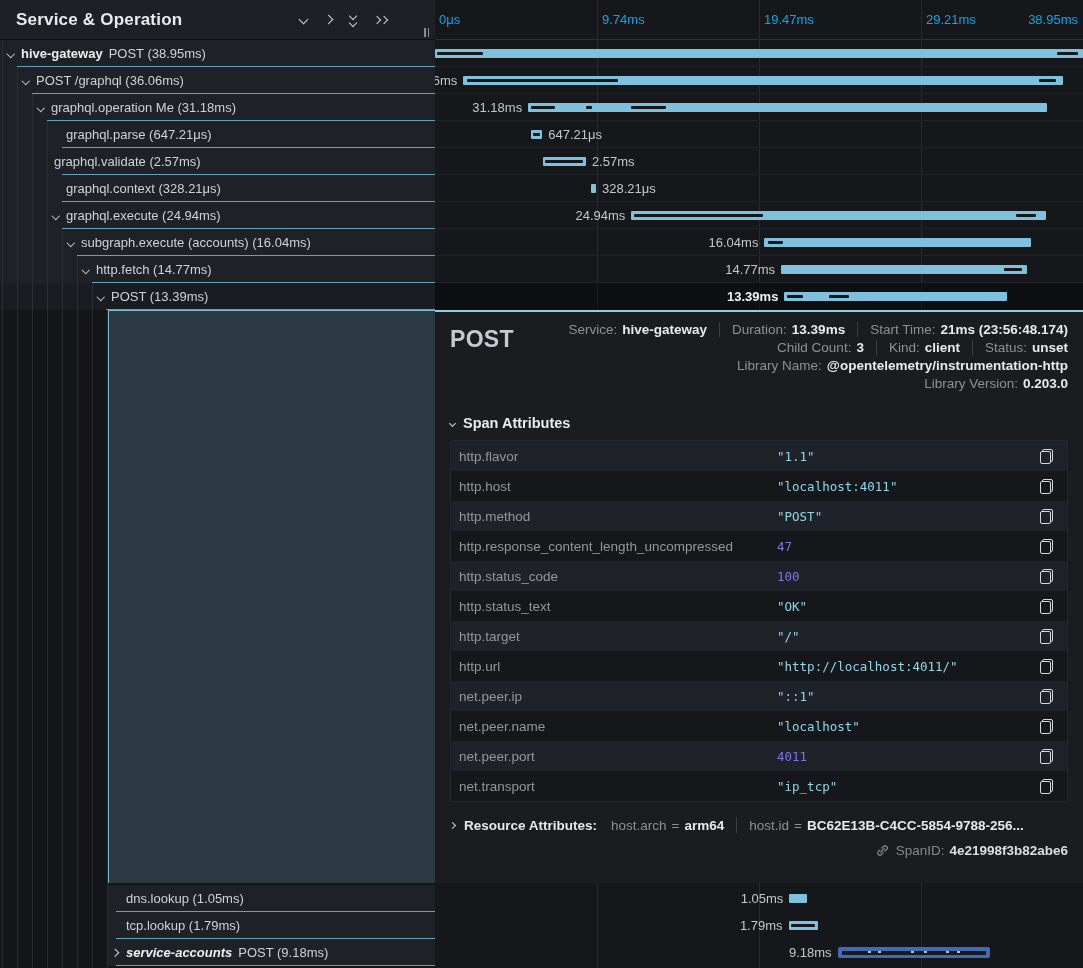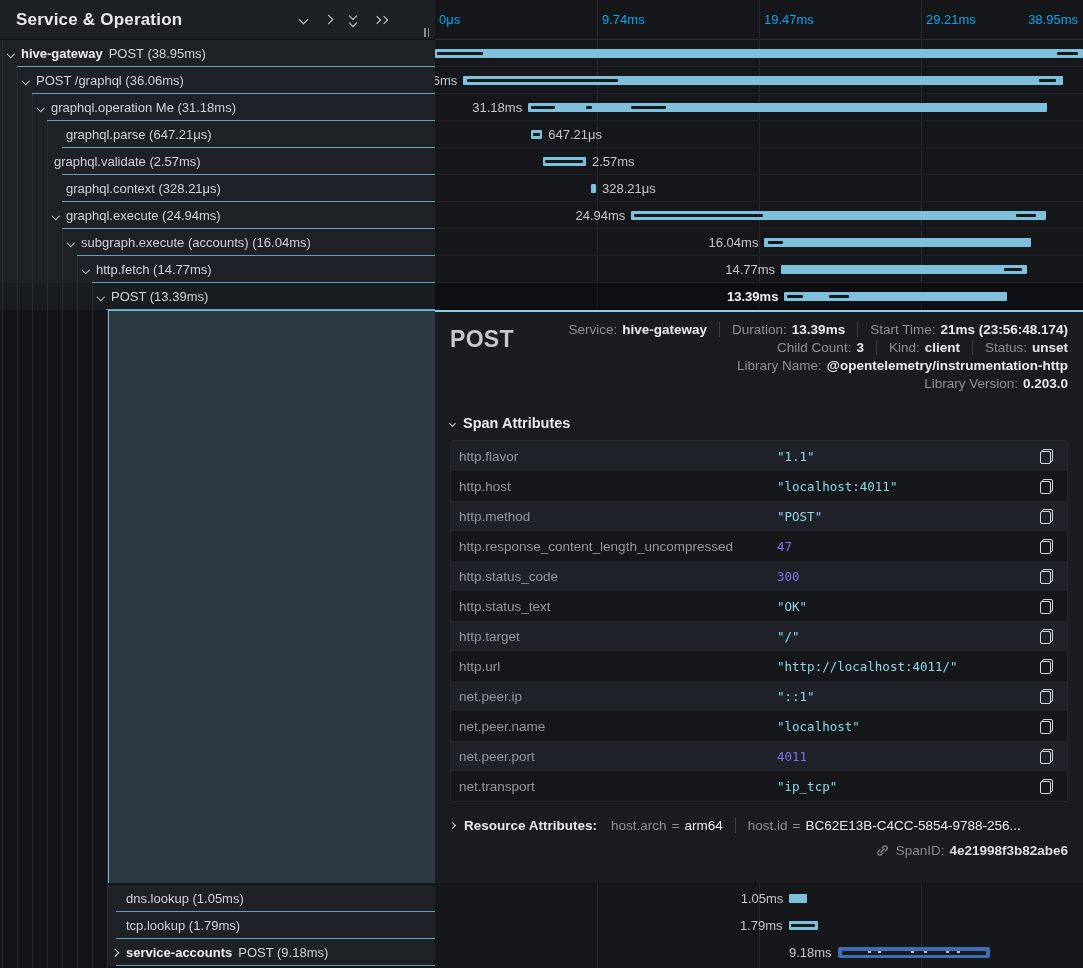--- a/index.html
+++ b/index.html
@@ -43,21 +43,21 @@
   .tree-cell{position:relative;width:435px;background:var(--row);display:flex;align-items:center;overflow:hidden;white-space:nowrap;font-size:13px;cursor:pointer}
   .tree-cell .guides{position:absolute;left:0;top:0;bottom:0;
     background:repeating-linear-gradient(to right,transparent 0 2px,#2a2d34 2px 3px,transparent 3px 15px)}
   .tree-cell .inner{position:relative;display:flex;align-items:center;gap:0;width:100%;height:100%}
   .tree-cell .rowline{position:absolute;bottom:0;height:1px;background:var(--rowline);right:0}
   .twisty{width:13px;display:inline-flex;justify-content:flex-start;flex:none}
   .twisty .chev{width:5.5px;height:5.5px;border-color:#d0d3d8}
   .spacer{width:13px;flex:none}
   .svc{font-weight:700;color:#eceef0;margin-right:6px}
   .svc:empty{display:none;margin:0}
-  .svc.ital{}
+  .svc.ital{font-style:italic}
   .op{color:#cfd2d7}
   .time-cell{position:relative;flex:1;overflow:hidden;cursor:pointer}
   .bar{position:absolute;top:9px;height:9px;background:var(--bar);border-radius:1px;min-width:4px}
   .bar .mk{position:absolute;top:3px;height:3px;background:#15171b;border-radius:1px;min-width:3px}
   .bar .dt{position:absolute;top:3.5px;width:3px;height:2.5px;background:#b9bec6}
   .bar.alt{background:var(--bar-alt);top:8px;height:11px;border-radius:2px}
   .bar.alt .mk{top:4px;height:3.5px;background:#171a1f}
   .bar-label{position:absolute;top:0;line-height:27px;font-size:13px;color:#c3c7cd;white-space:nowrap}
   .row-sep .time-cell{border-bottom:1px solid #1e2126}
   .trace-row.selected .tree-cell{background:#191c21}
@@ -89,21 +89,21 @@
   .acopy{flex:none;margin-right:14px;position:relative;width:13px;height:15px;cursor:pointer}
   .acopy::before{content:"";position:absolute;right:0;top:0;width:9px;height:11px;border:1.4px solid #d4d7dc;border-radius:2px}
   .acopy::after{content:"";position:absolute;left:0;bottom:0;width:9px;height:11px;border:1.4px solid #d4d7dc;border-radius:2px;background:inherit}
   .attr-row:nth-child(odd) .acopy::after{background:var(--stripe)}
   .attr-row:nth-child(even) .acopy::after{background:var(--stripe2)}
   .res-line{display:flex;align-items:center;margin-top:15px;font-size:13.5px;cursor:pointer}
   .res-line .chev{width:5px;height:5px;border-color:#d0d3d8;margin-right:9px}
   .res-title{font-weight:700;color:#e6e8eb;margin-right:14px}
   .rkey{color:var(--dim)}
   .req{color:var(--dim);margin:0 5px}
-  .rval{color:var(--bold);font-weight:400}
+  .rval{color:var(--bold);font-weight:700}
   .rdiv{width:1px;height:16px;background:#3a3d44;margin:0 12px}
   .spanid-line{display:flex;align-items:center;justify-content:flex-end;margin-top:10px;font-size:13.5px}
   .spanid-line svg{margin-right:6px}
   .sid-lab{color:#85888f}
   .sid-val{color:#dcdee2;font-weight:700;margin-left:5px}
 
   
   .rows.bottom{margin-top:2px}
   .rows.bottom .tree-cell{background:transparent}
   .rows.bottom .tree-content{position:relative;margin-left:108px;height:100%;flex:1;background:var(--row);display:flex;align-items:center;overflow:hidden}
@@ -415,21 +415,21 @@
           <span class="aval">"POST"</span>
           <span class="acopy"></span>
         </div>
         <div class="attr-row">
           <span class="akey">http.response_content_length_uncompressed</span>
           <span class="aval num">47</span>
           <span class="acopy"></span>
         </div>
         <div class="attr-row">
           <span class="akey">http.status_code</span>
-          <span class="aval num">300</span>
+          <span class="aval num">100</span>
           <span class="acopy"></span>
         </div>
         <div class="attr-row">
           <span class="akey">http.status_text</span>
           <span class="aval">"OK"</span>
           <span class="acopy"></span>
         </div>
         <div class="attr-row">
           <span class="akey">http.target</span>
           <span class="aval">"/"</span>

